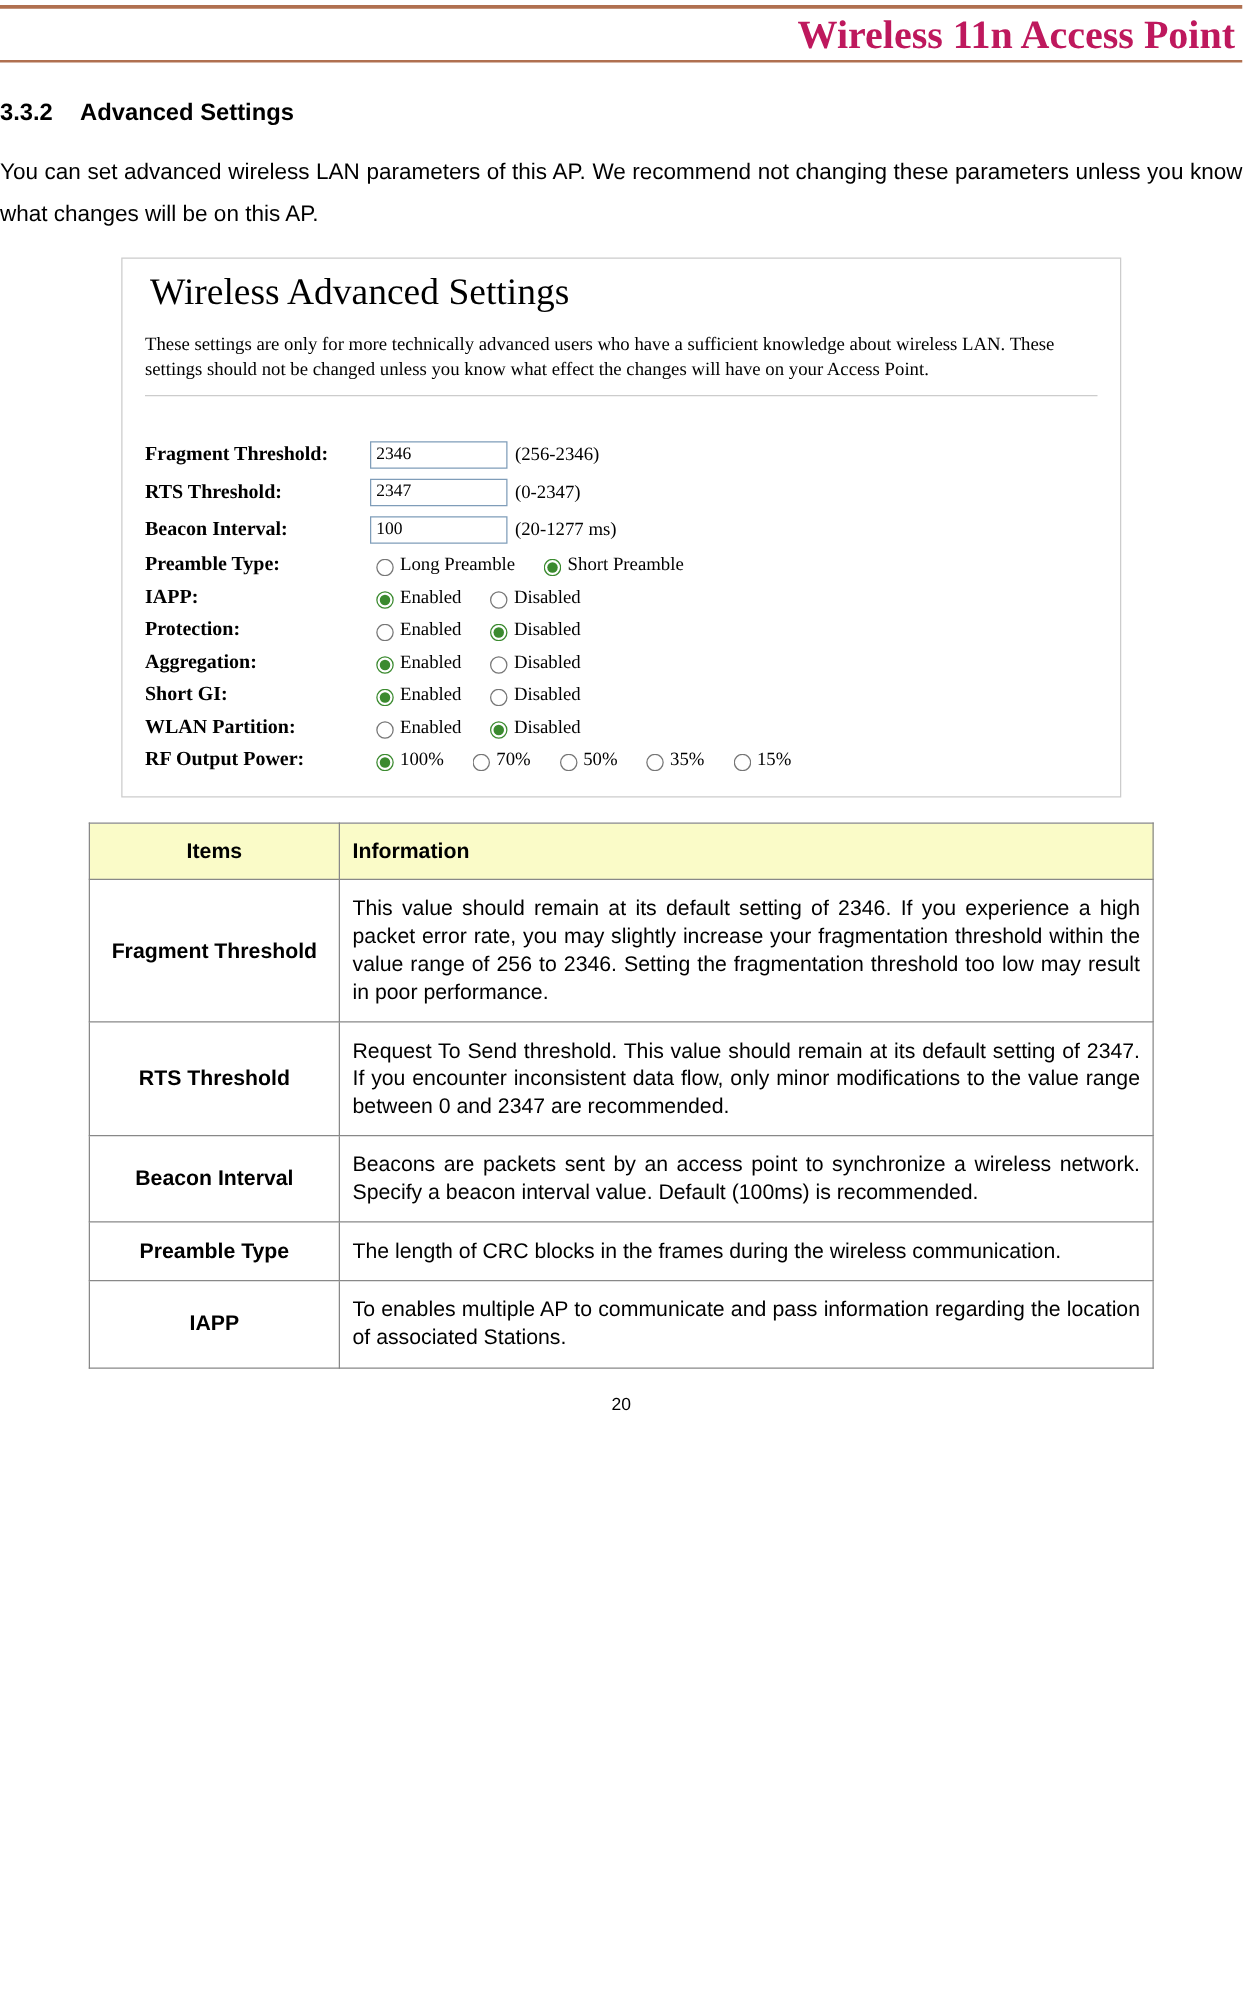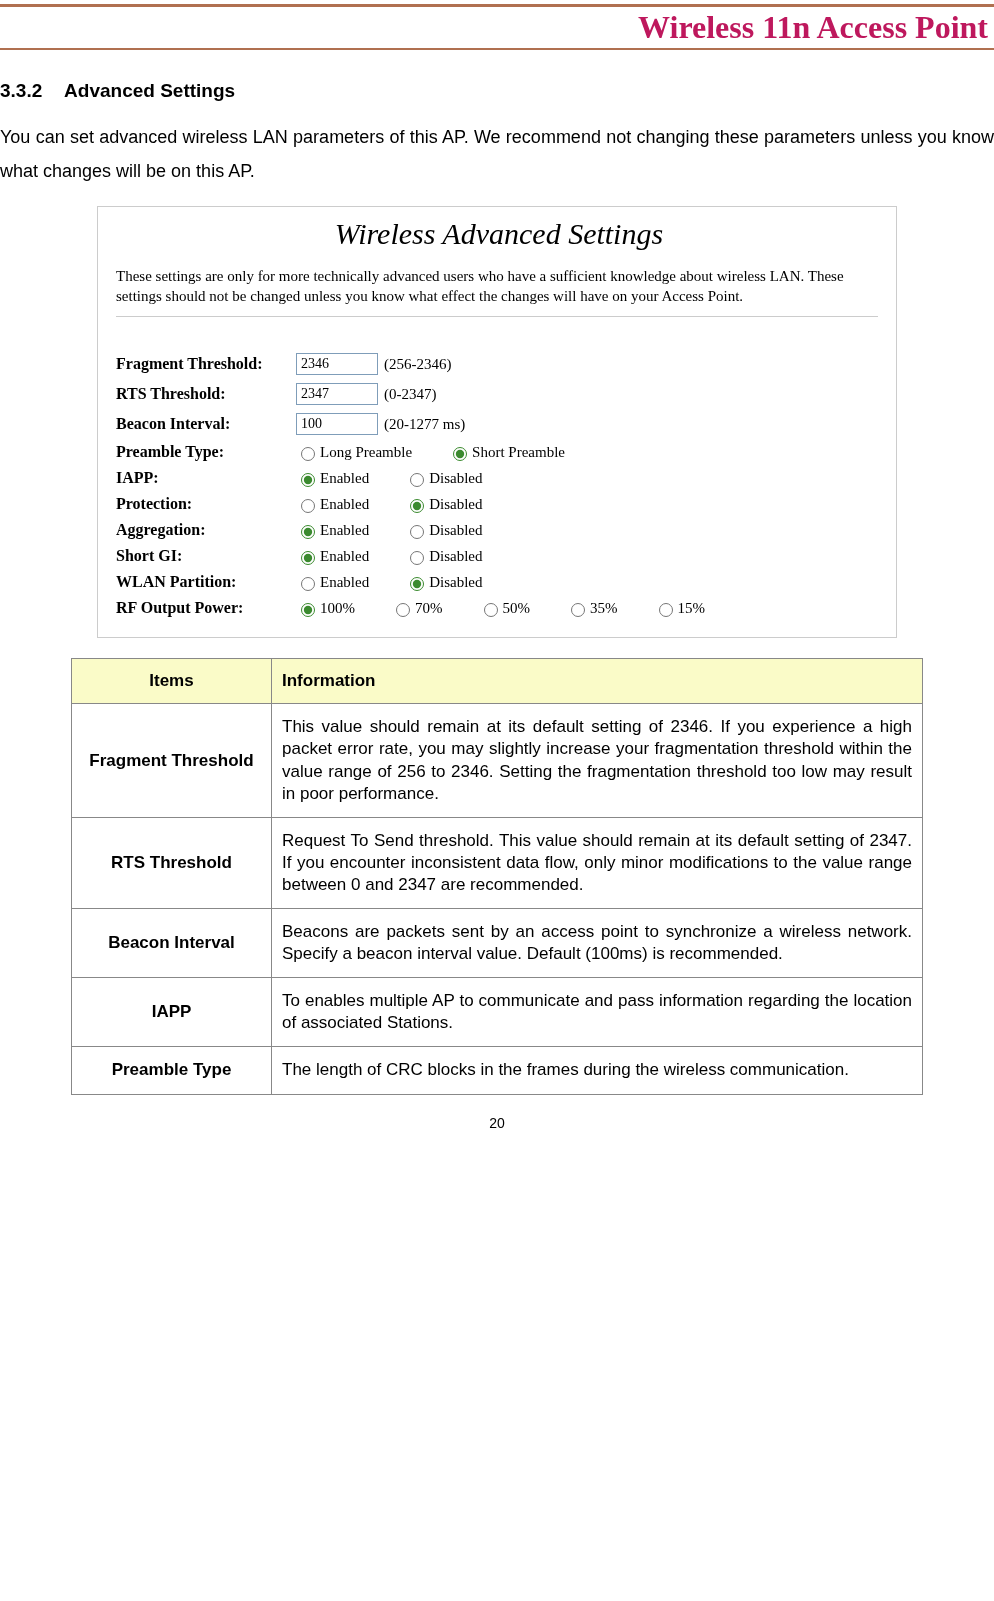--- a/index.html
+++ b/index.html
@@ -41,25 +41,23 @@
     }
     .screenshot-box {
       width: 800px;
       margin: 0 auto 20px auto;
       border: 1px solid #ccc;
       padding: 10px 18px 16px 18px;
       background: #fff;
     }
     .ss-title {
       font-family: "Times New Roman", serif;
-      font-style: italic;
       font-size: 30px;
       color: #000;
       margin: 0 0 10px 4px;
-      text-align: center;
     }
     .ss-desc {
       font-family: "Times New Roman", serif;
       font-size: 15px;
       line-height: 1.3;
       padding: 6px 0 10px 0;
       border-bottom: 1px solid #ccc;
       margin-bottom: 32px;
     }
     .ss-form-row {
@@ -67,35 +65,35 @@
       align-items: center;
       font-family: "Times New Roman", serif;
       font-size: 16px;
       padding: 4px 0;
     }
     .ss-label {
       width: 180px;
       font-weight: bold;
     }
     .ss-input {
-      width: 82px;
+      width: 110px;
       height: 22px;
       border: 1px solid #7f9db9;
       font-family: "Times New Roman", serif;
       font-size: 14px;
       padding: 0 4px;
       margin-right: 6px;
     }
     .ss-range {
       font-family: "Times New Roman", serif;
       font-size: 15px;
     }
     .ss-radio-grp {
       display: flex;
-      gap: 24px;
+      gap: 6px;
       align-items: flex-start;
       font-family: "Times New Roman", serif;
       font-size: 15px;
     }
     .ss-radio-grp label {
       display: flex;
       align-items: center;
       gap: 2px;
       margin-right: 12px;
     }
@@ -304,23 +302,23 @@
       </tr>
       <tr>
         <td class="item">RTS Threshold</td>
         <td class="desc">Request To Send threshold. This value should remain at its default setting of 2347. If you encounter inconsistent data flow, only minor modifications to the value range between 0 and 2347 are recommended.</td>
       </tr>
       <tr>
         <td class="item">Beacon Interval</td>
         <td class="desc">Beacons are packets sent by an access point to synchronize a wireless network. Specify a beacon interval value. Default (100ms) is recommended.</td>
       </tr>
       <tr>
+        <td class="item">Preamble Type</td>
+        <td class="desc">The length of CRC blocks in the frames during the wireless communication.</td>
+      </tr>
+      <tr>
         <td class="item">IAPP</td>
         <td class="desc">To enables multiple AP to communicate and pass information regarding the location of associated Stations.</td>
       </tr>
-      <tr>
-        <td class="item">Preamble Type</td>
-        <td class="desc">The length of CRC blocks in the frames during the wireless communication.</td>
-      </tr>
     </tbody>
 </table>
 
 <div class="page-num">20</div>
 
 </body></html>

